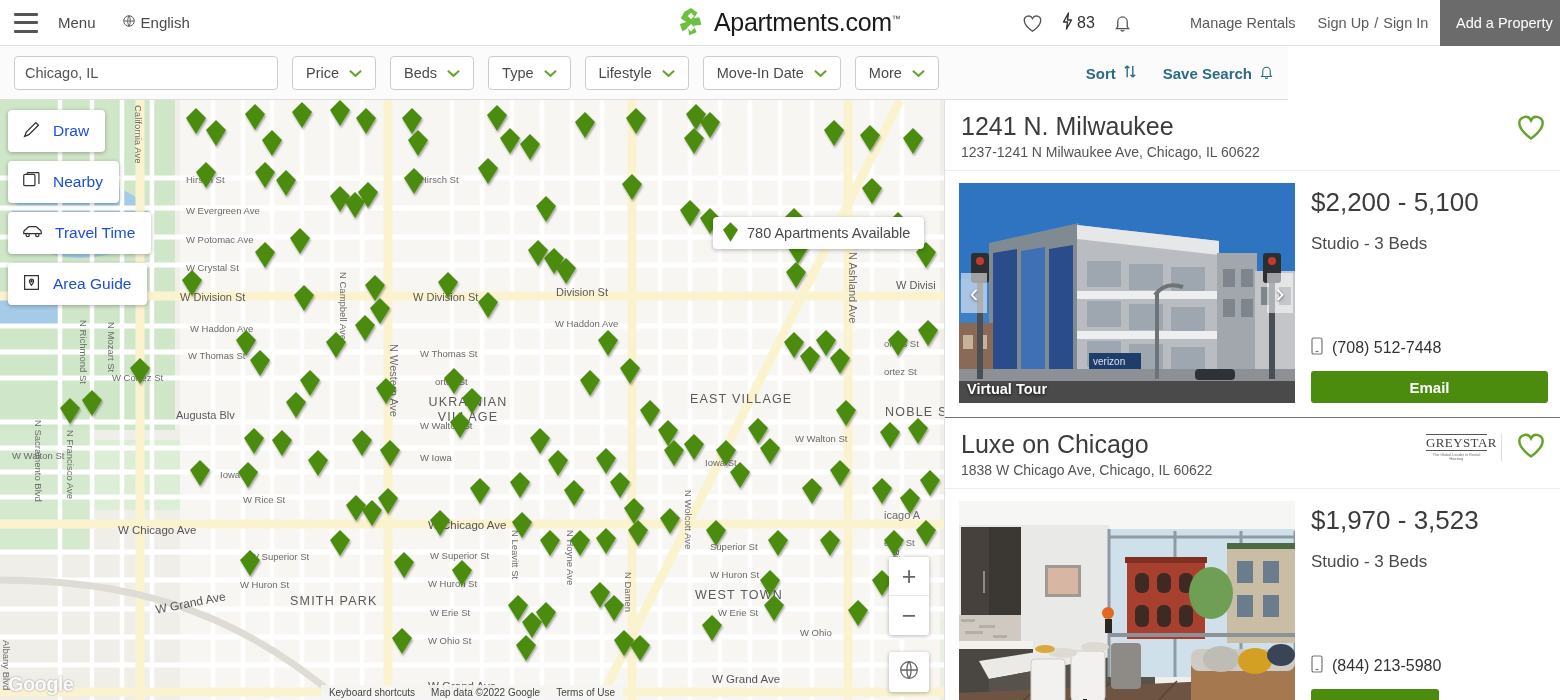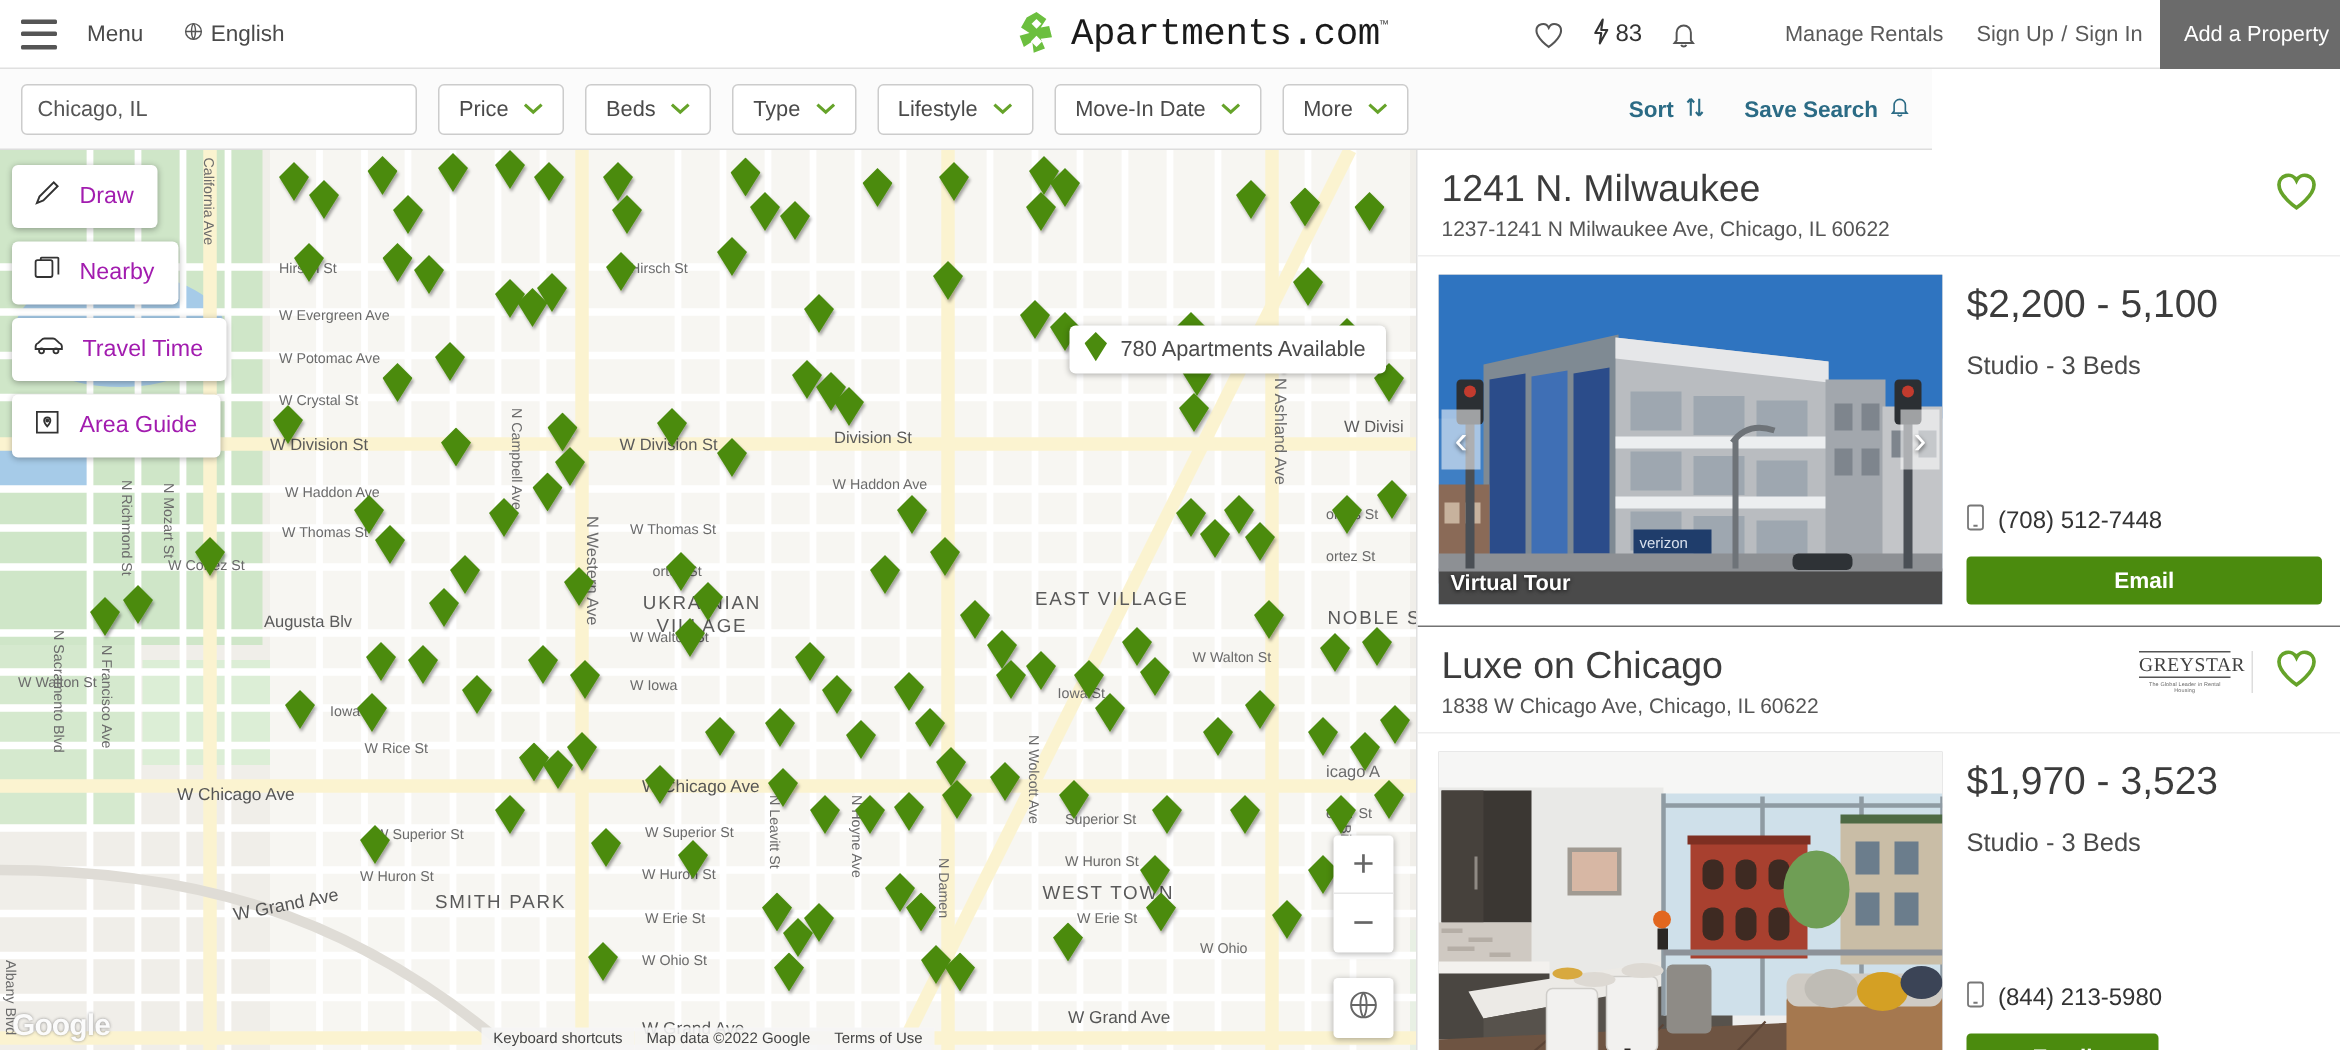--- a/index.html
+++ b/index.html
@@ -37,21 +37,21 @@
     display: flex; align-items: center; gap: 5px;
   }
   .globe-sm { display:inline-block; }
 
   .brand {
     position: absolute; left: 676px; top: 7px;
     display: flex; align-items: center; gap: 8px;
   }
   .brand-logo { width: 30px; height: 30px; position: relative; }
   .brand-text {
-    font-family: Liberation Mono, monospace;
+    font-family: Liberation Sans, sans-serif;
     font-size: 25px; color: #1a1a1a; letter-spacing: -0.3px;
   }
   .brand-tm { font-size: 9px; vertical-align: super; color: #444; }
 
   .hdr-icons {
     position: absolute; left: 1022px; top: 0; height: 46px;
     display: flex; align-items: center; gap: 18px;
   }
   .hdr-icon { cursor: pointer; display: flex; align-items: center; }
   .renter-score { display: flex; align-items: center; gap: 3px; font-size: 16px; color: #333; cursor: pointer; }
@@ -128,21 +128,21 @@
   .maptools {
     position: absolute; left: 8px; top: 10px;
     display: flex; flex-direction: column; gap: 9px;
     z-index: 20;
   }
   .mtool {
     background: #fff; border-radius: 4px;
     box-shadow: 0 1px 4px rgba(0,0,0,.3);
     height: 42px; display: flex; align-items: center;
     padding: 0 16px 0 14px; gap: 12px;
-    font-size: 15.5px; color: #a21caf; cursor: pointer;
+    font-size: 15.5px; color: #1d4ed8; cursor: pointer;
     width: max-content;
   }
 
   .avail-badge {
     position: absolute; left: 713px; top: 117px;
     background: #fff; border-radius: 4px;
     box-shadow: 0 1px 4px rgba(0,0,0,.3);
     height: 32px; display: flex; align-items: center; gap: 9px;
     padding: 0 14px 0 10px; font-size: 14.5px; color: #4a4a4a;
     z-index: 20; white-space: nowrap;

